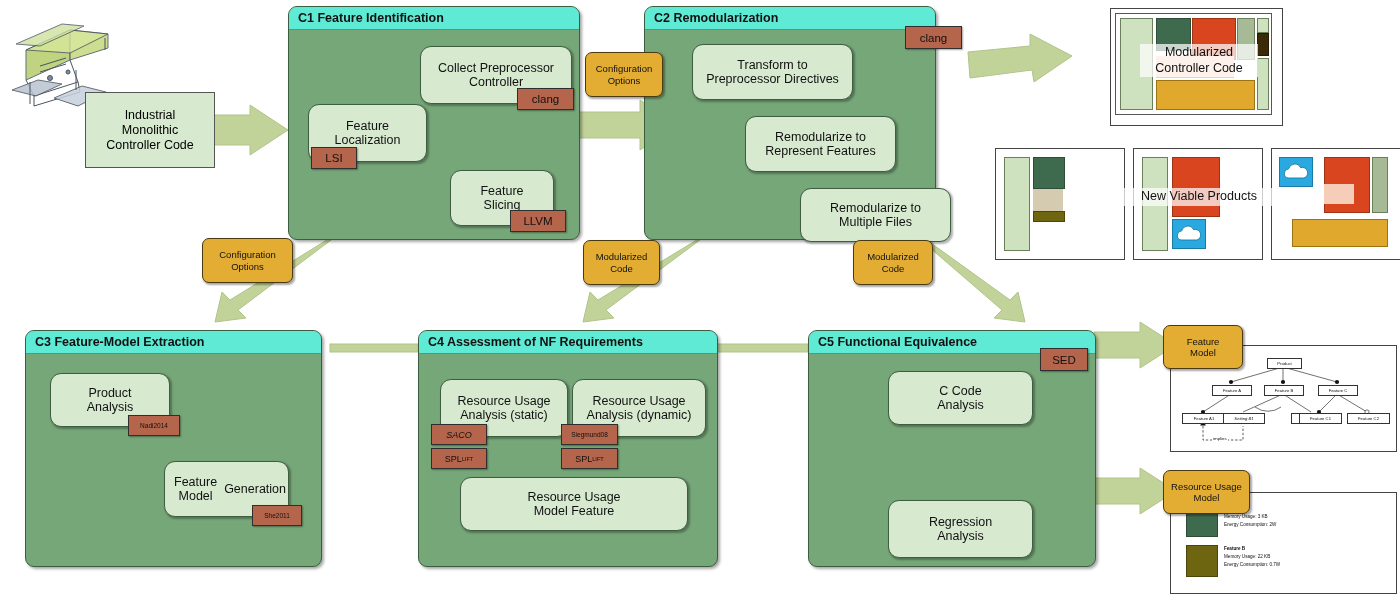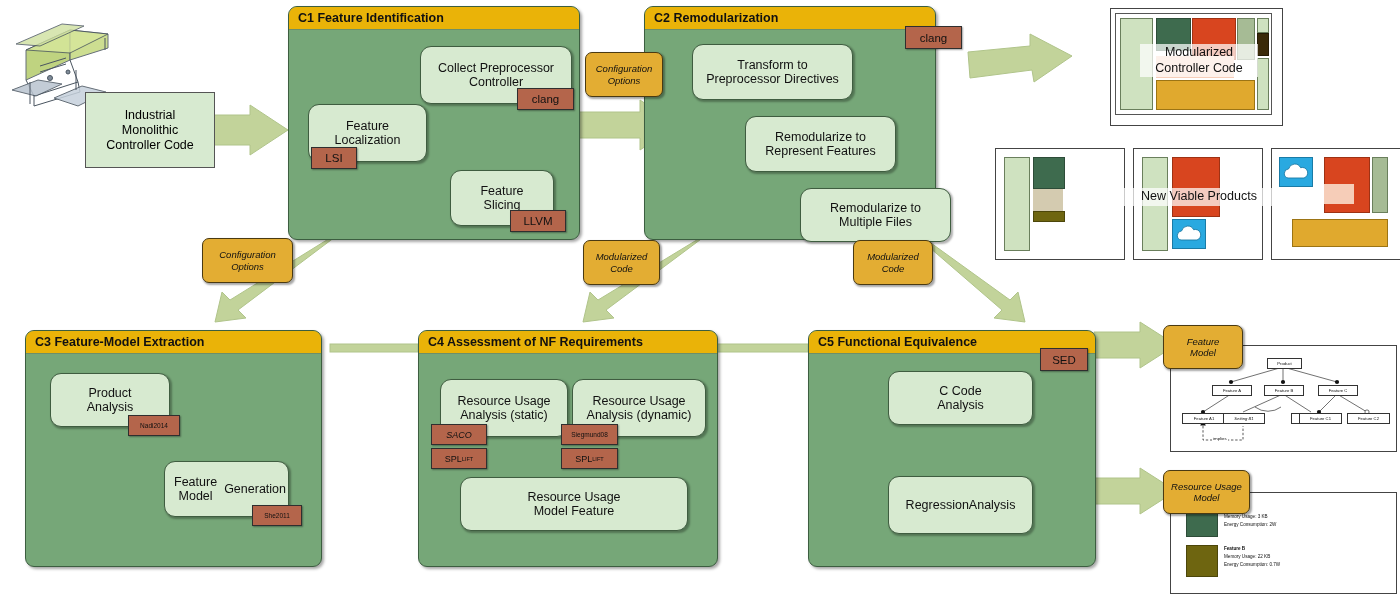--- a/index.html
+++ b/index.html
@@ -3,21 +3,21 @@
 <meta charset="utf-8">
 <style>
   html,body{margin:0;padding:0;background:#fff;}
   body{width:1400px;height:603px;position:relative;overflow:hidden;
        font-family:"Liberation Sans",sans-serif;color:#000;}
   .abs{position:absolute;}
 
   
   .panel{position:absolute;background:#76a778;border:1px solid #3c5e40;
          border-radius:9px;box-shadow:2px 2px 3px rgba(0,0,0,.35);}
-  .panel-hdr{height:22px;background:#eab308;border-bottom:1px solid #6d8f68;
+  .panel-hdr{height:22px;background:#5eead4;border-bottom:1px solid #6d8f68;
              border-radius:8px 8px 0 0;display:flex;align-items:center;
              padding:0 9px;font-size:12.5px;font-weight:bold;color:#111;}
 
   
   .act{position:absolute;background:#d7ead0;border:1px solid #3f5d40;
        border-radius:11px;box-shadow:1.5px 1.5px 2px rgba(0,0,0,.3);
        display:flex;align-items:center;justify-content:center;text-align:center;
        font-size:12.5px;line-height:1.15;color:#111;padding:2px;}
 
   
@@ -25,21 +25,21 @@
        color:#111;font-size:11.5px;display:flex;align-items:center;
        justify-content:center;box-shadow:1px 1px 1.5px rgba(0,0,0,.35);
        padding:0 4px;white-space:nowrap;}
   .tag.small{font-size:6.5px;}
   .tag sup{font-size:.62em;vertical-align:super;}
 
   
   .olabel{position:absolute;background:#e3ad33;border:1px solid #4a3a12;
           border-radius:7px;box-shadow:1.5px 1.5px 2px rgba(0,0,0,.35);
           display:flex;align-items:center;justify-content:center;
-          text-align:right;font-size:9.5px;line-height:1.2;color:#111;z-index:6;font-style:italic;}
+          text-align:right;font-size:9.5px;line-height:1.2;color:#111;z-index:6;}
 
   
   .codebox{position:absolute;background:#d7ead0;border:1px solid #555;
            display:flex;align-items:center;justify-content:center;
            text-align:center;font-size:12.5px;line-height:1.2;}
 
   
   .wframe{position:absolute;background:#fff;border:1px solid #444;}
   .blk{position:absolute;}
 
@@ -211,21 +211,21 @@
 
 <div class="panel" style="left:808px;top:330px;width:286px;height:235px;">
   <div class="panel-hdr">C5 Functional Equivalence</div>
 </div>
 <div class="tag" style="left:1040px;top:348px;width:38px;height:21px;">SED</div>
 
 <div class="act" style="left:888px;top:371px;width:139px;height:48px;flex-direction:column;">
   <span>C Code</span>
   <span>Analysis</span>
 </div>
-<div class="act" style="left:888px;top:476px;width:139px;height:52px;flex-direction:row;justify-content:center;">
+<div class="act" style="left:888px;top:500px;width:139px;height:52px;flex-direction:column;justify-content:center;">
   <span>Regression</span>
   <span>Analysis</span>
 </div>
 
 <div class="olabel" style="left:585px;top:52px;width:76px;height:43px;flex-direction:column;">
   <span>Configuration</span>
   <span>Options</span>
 </div>
 <div class="olabel" style="left:202px;top:238px;width:89px;height:43px;flex-direction:column;">
   <span>Configuration</span>

